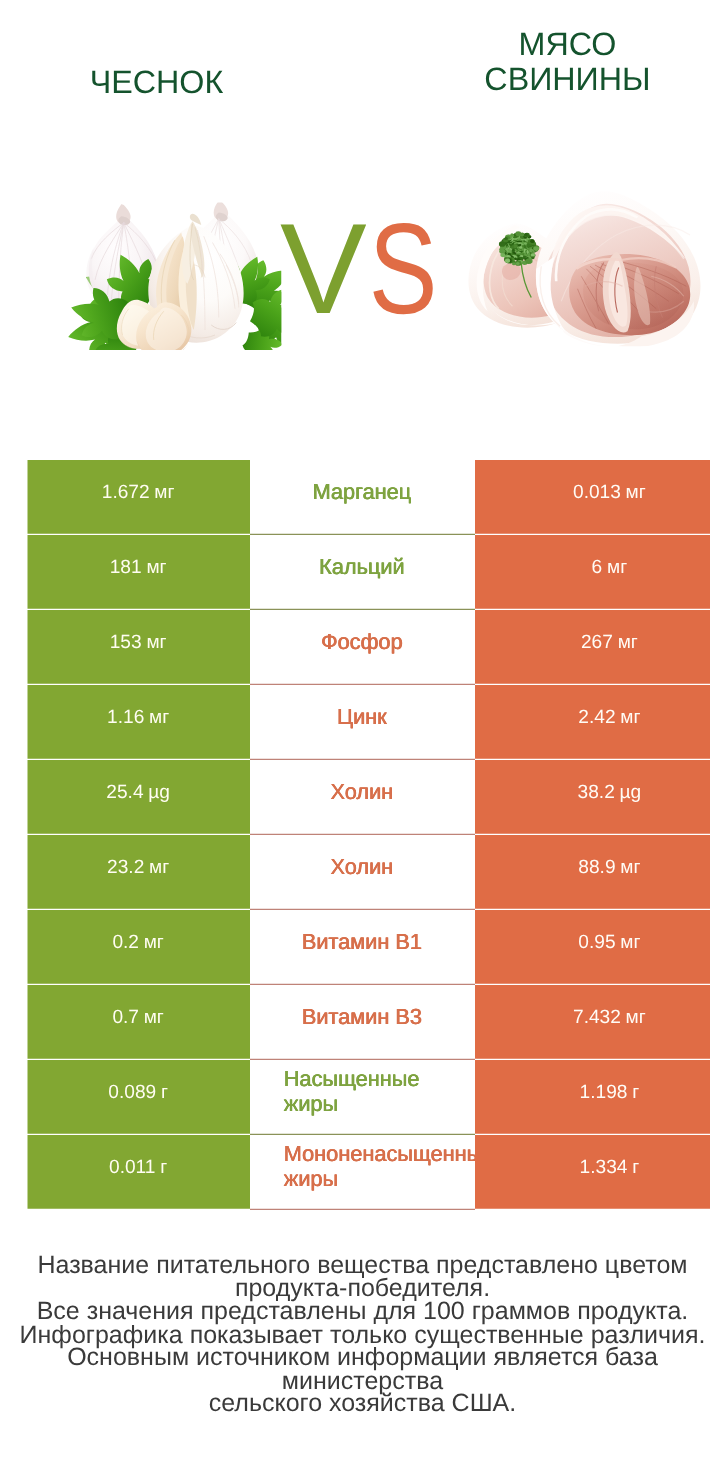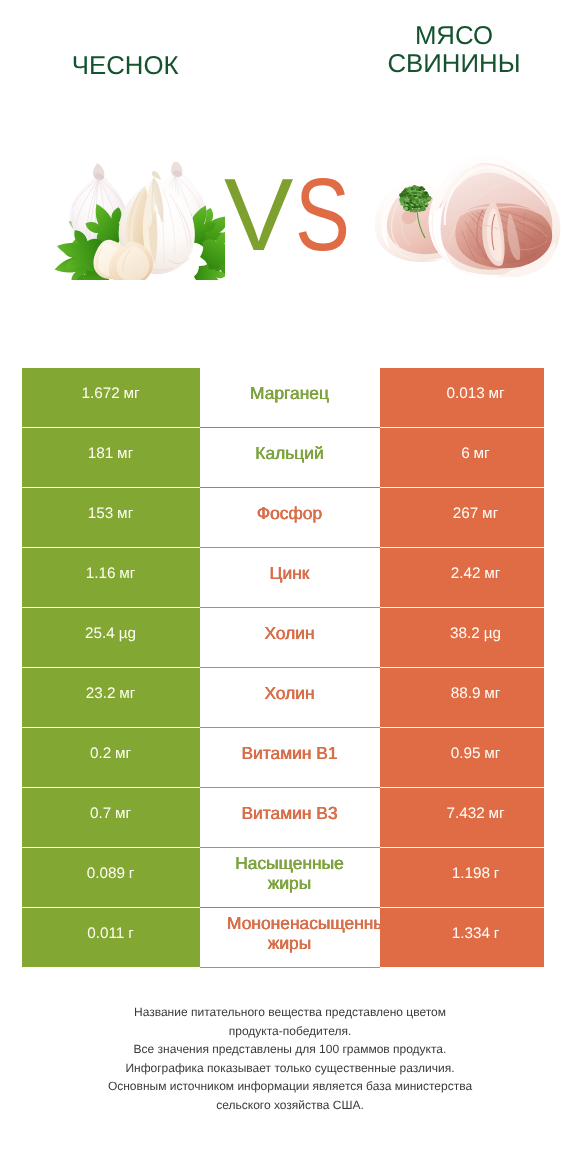--- a/index.html
+++ b/index.html
@@ -20,32 +20,32 @@
   .vs span{display:inline-block;transform-origin:left bottom;}
   .vs .v{color:#7da02f;transform:scaleX(1.01);margin-left:-1px;}
   .vs .s{color:#e06c45;transform:scaleX(0.80);margin-left:2.5px;}
 
   
   .table{position:absolute;left:21.5px;top:344.3px;width:536px;}
   .row{position:relative;height:58.5px;margin-bottom:1.52px;}
   .cell{position:absolute;top:0;height:58.5px;display:flex;align-items:center;justify-content:center;box-sizing:border-box;margin-top:24px;}
   .cell > *{position:relative;top:-4px;}
   .cL{left:0;width:178px;background:#82a732;color:#fffdf2;}
-  .cR{left:358px;width:164px;background:#e06c45;color:#fffcf6;padding-left:28px;}
-  .cM{left:178px;width:180px;height:60px;top:-0.76px;background:#ffffff;font-weight:normal;text-align:center;line-height:20px;overflow:hidden;}
+  .cR{left:358px;width:188px;background:#e06c45;color:#fffcf6;padding-left:28px;}
+  .cM{left:178px;width:180px;height:60px;top:-0.76px;background:#ffffff;font-weight:normal;line-height:20px;overflow:hidden;}
   .cM .lbl{max-width:125px;}
   .cM.g{border-bottom:1px solid #8a9258;color:#7ea340;}
   .cM.o{border-bottom:1px solid #bf8378;color:#d76f4b;}
 
   .val{font-size:15.3px;white-space:nowrap;display:inline-block;}
   .unit{font-size:15.3px;margin-left:3.8px;display:inline-block;}
   .lbl{font-size:17.4px;display:inline-block;text-shadow:0.28px 0 0 currentColor,-0.28px 0 0 currentColor;}
 
   
-  .footer{position:absolute;left:0;top:1003px;width:580px;text-align:center;font-size:12px;line-height:18.55px;color:#3a3a3a;letter-spacing:0px;}
+  .footer{position:absolute;left:0;top:1003px;width:580px;text-align:center;font-size:20px;line-height:18.55px;color:#3a3a3a;letter-spacing:0px;}
 </style>
 </head>
 <body>
 
 <div class="page">
 
   <div class="title title-left">ЧЕСНОК</div>
   <div class="title title-right">МЯСО СВИНИНЫ</div>
 
   <div class="pic-left">

